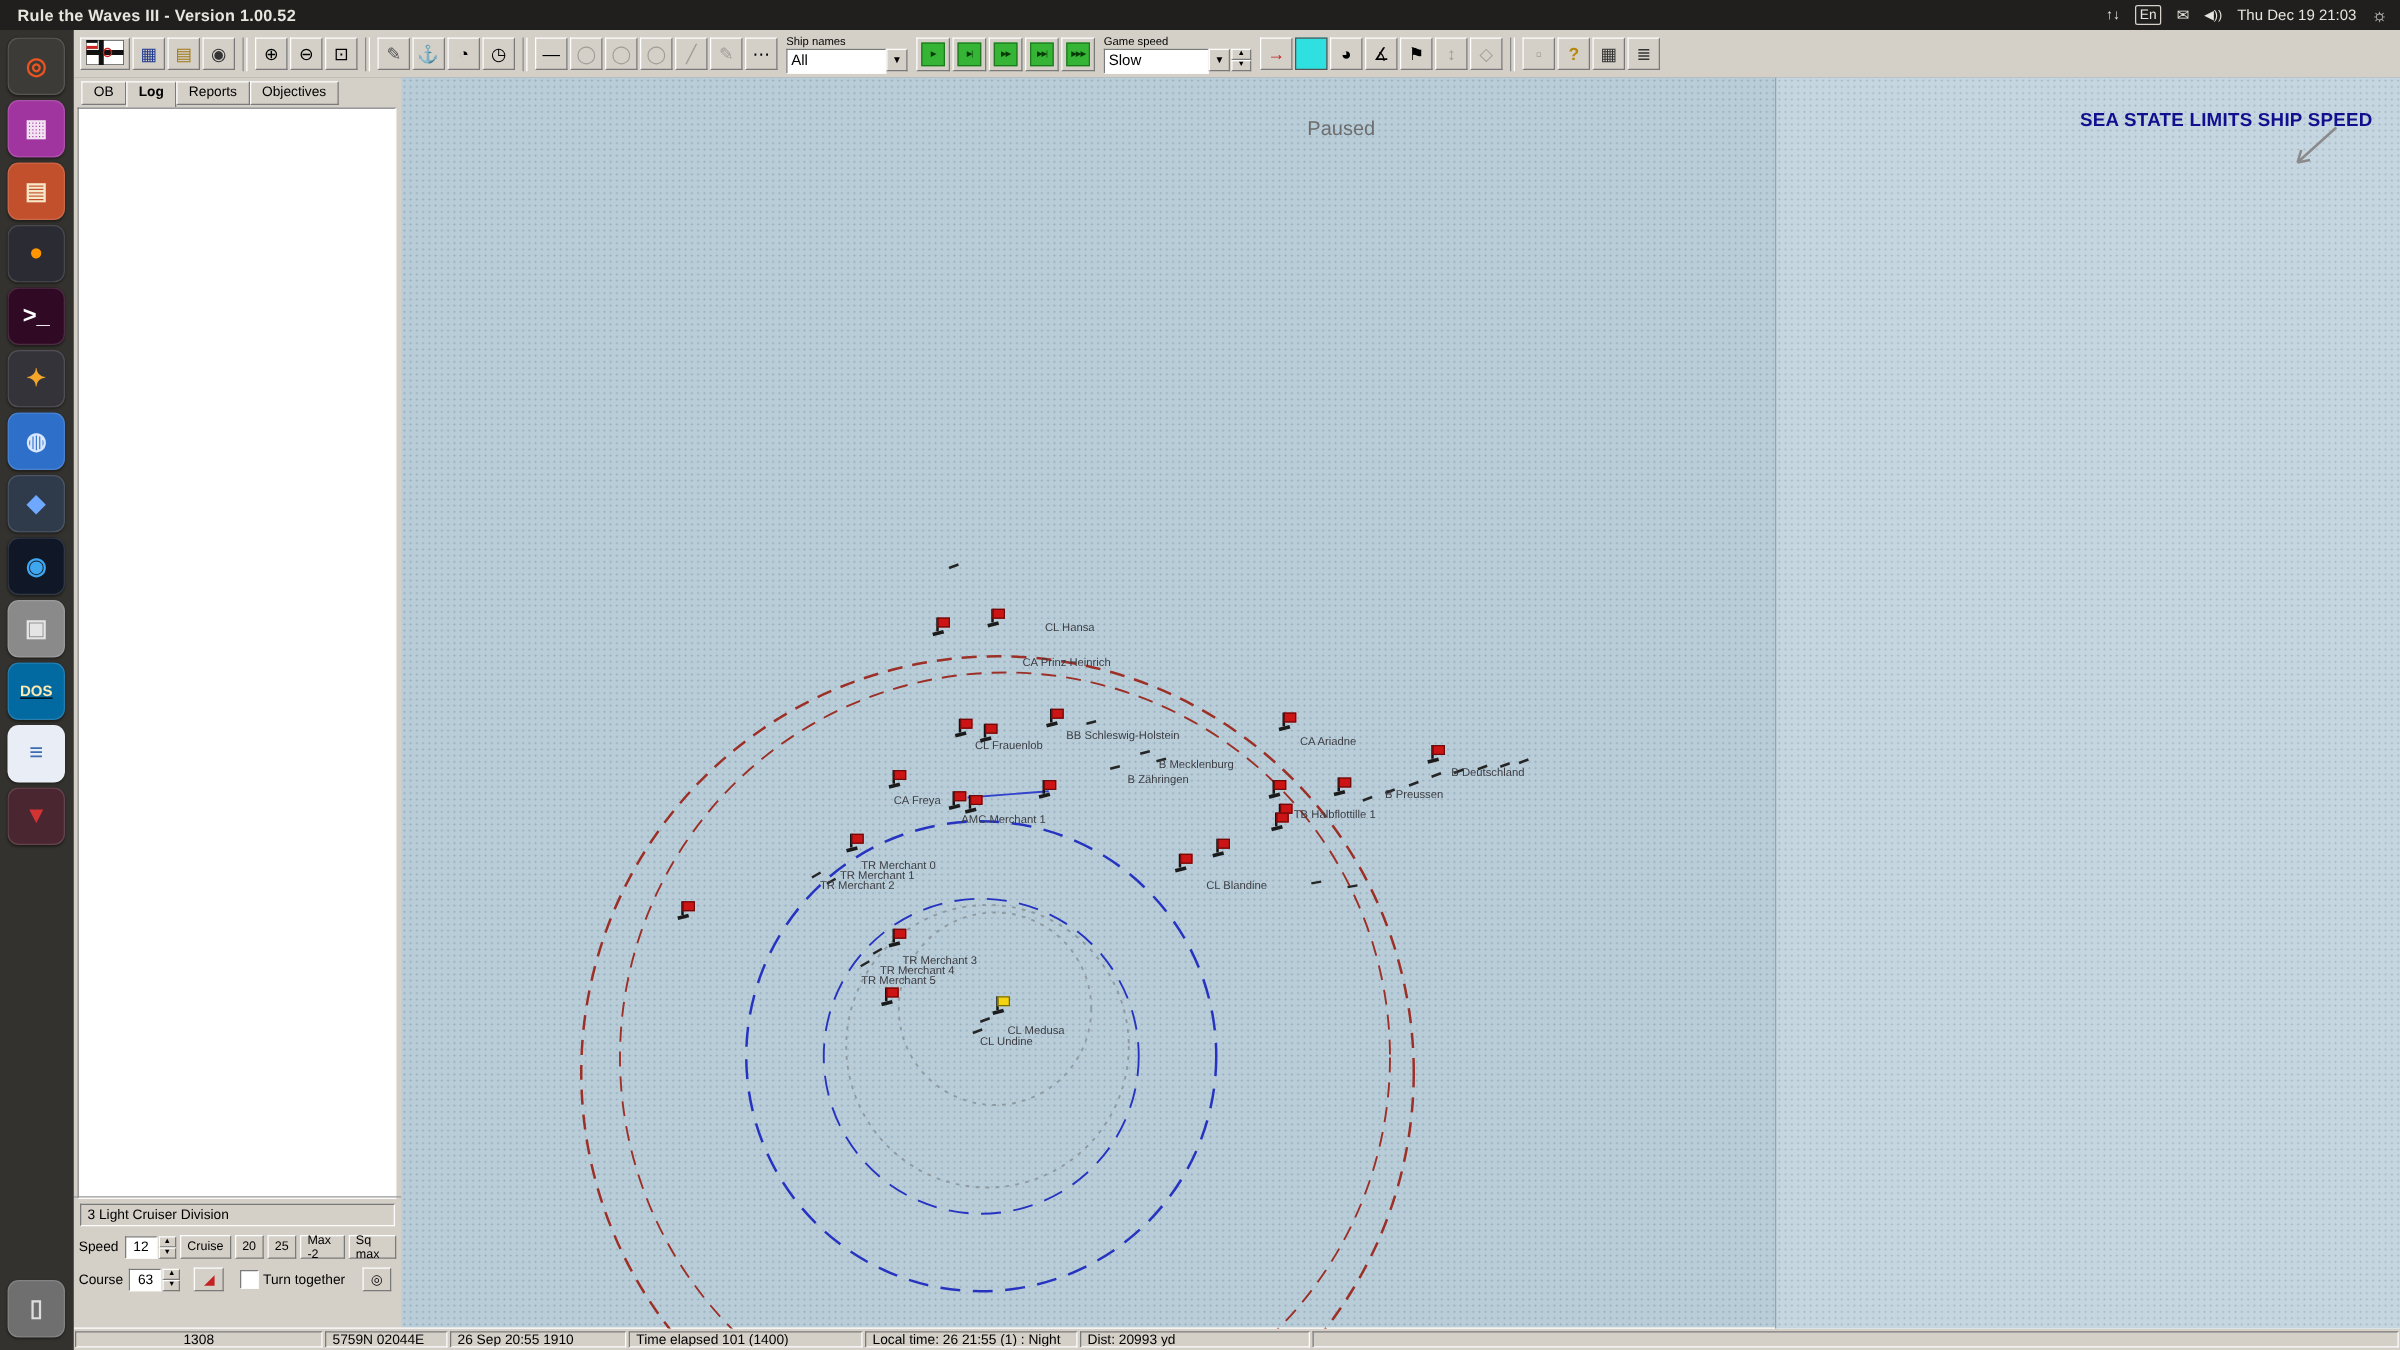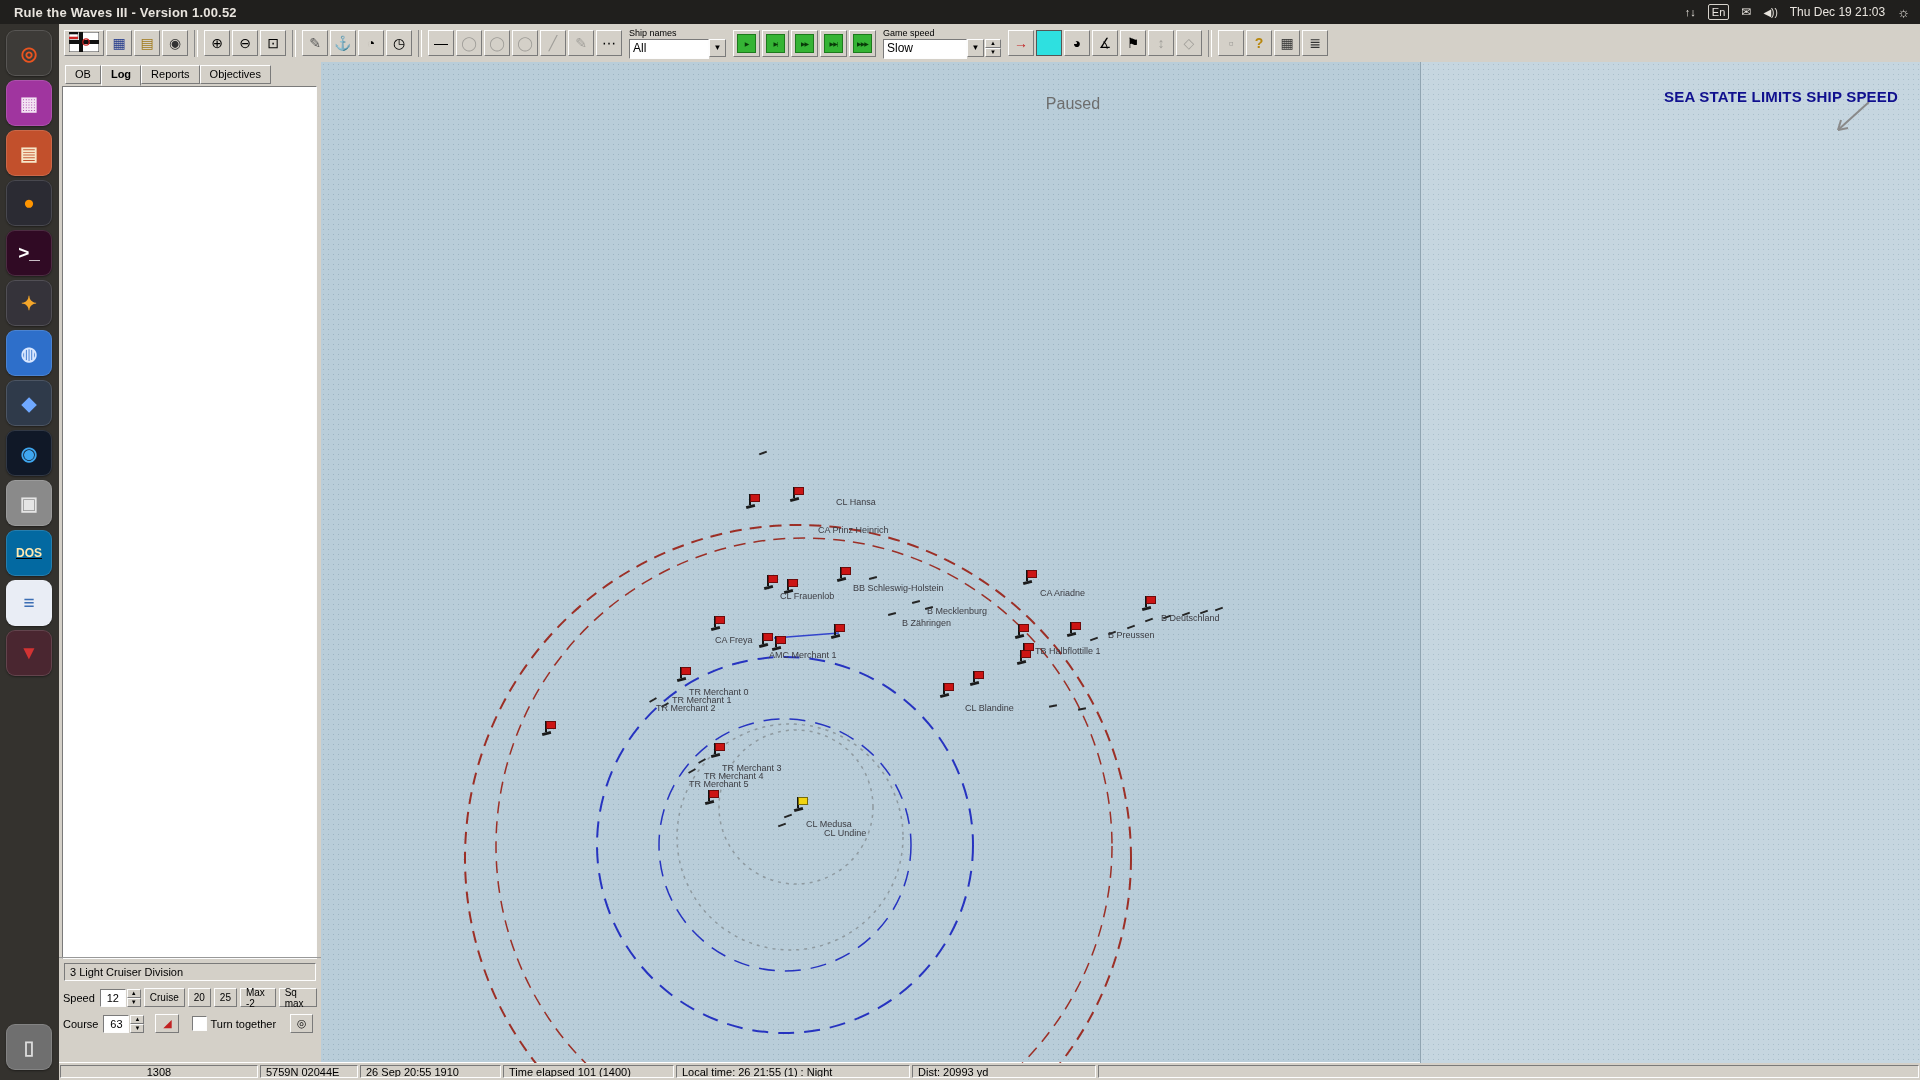--- a/index.html
+++ b/index.html
@@ -443,26 +443,26 @@
         <div class="mlabel" style="left: 787px; top: 568px;">B Preussen</div>
         <div class="mlabel" style="left: 714px; top: 584px;">TB Halbflottille 1</div>
         <div class="mlabel" style="left: 644px; top: 641px;">CL Blandine</div>
         <div class="mlabel" style="left: 368px; top: 625px;">TR Merchant 0</div>
         <div class="mlabel" style="left: 351px; top: 633px;">TR Merchant 1</div>
         <div class="mlabel" style="left: 335px; top: 641px; text-align: center;">TR Merchant 2</div>
         <div class="mlabel" style="left: 401px; top: 701px;">TR Merchant 3</div>
         <div class="mlabel" style="left: 383px; top: 709px;">TR Merchant 4</div>
         <div class="mlabel" style="left: 368px; top: 717px;">TR Merchant 5</div>
         <div class="mlabel" style="left: 485px; top: 757px;">CL Medusa</div>
-        <div class="mlabel" style="left: 463px; top: 766px; margin-left: 40px;">CL Undine</div>
+        <div class="mlabel" style="left: 463px; top: 766px;">CL Undine</div>
       </div>
 
     <div id="statusbar">
         <div class="scell" style="width: 198px; text-align: center;">1308</div>
         <div class="scell" style="width: 98px;">5759N 02044E</div>
         <div class="scell" style="width: 141px;">26 Sep 20:55 1910</div>
-        <div class="scell" style="width: 171px;">Time elapsed 101 (1400)</div>
-        <div class="scell" style="width: 234px;">Local time: 26 21:55 (1) : Night</div>
+        <div class="scell" style="width: 187px;">Time elapsed 101 (1400)</div>
+        <div class="scell" style="width: 170px;">Local time: 26 21:55 (1) : Night</div>
         <div class="scell" style="width: 184px;">Dist: 20993 yd</div>
         <div class="scell" style="flex: 1 1 0%;"></div>
       </div>
   </div>
 </div>
 
 </body></html>

